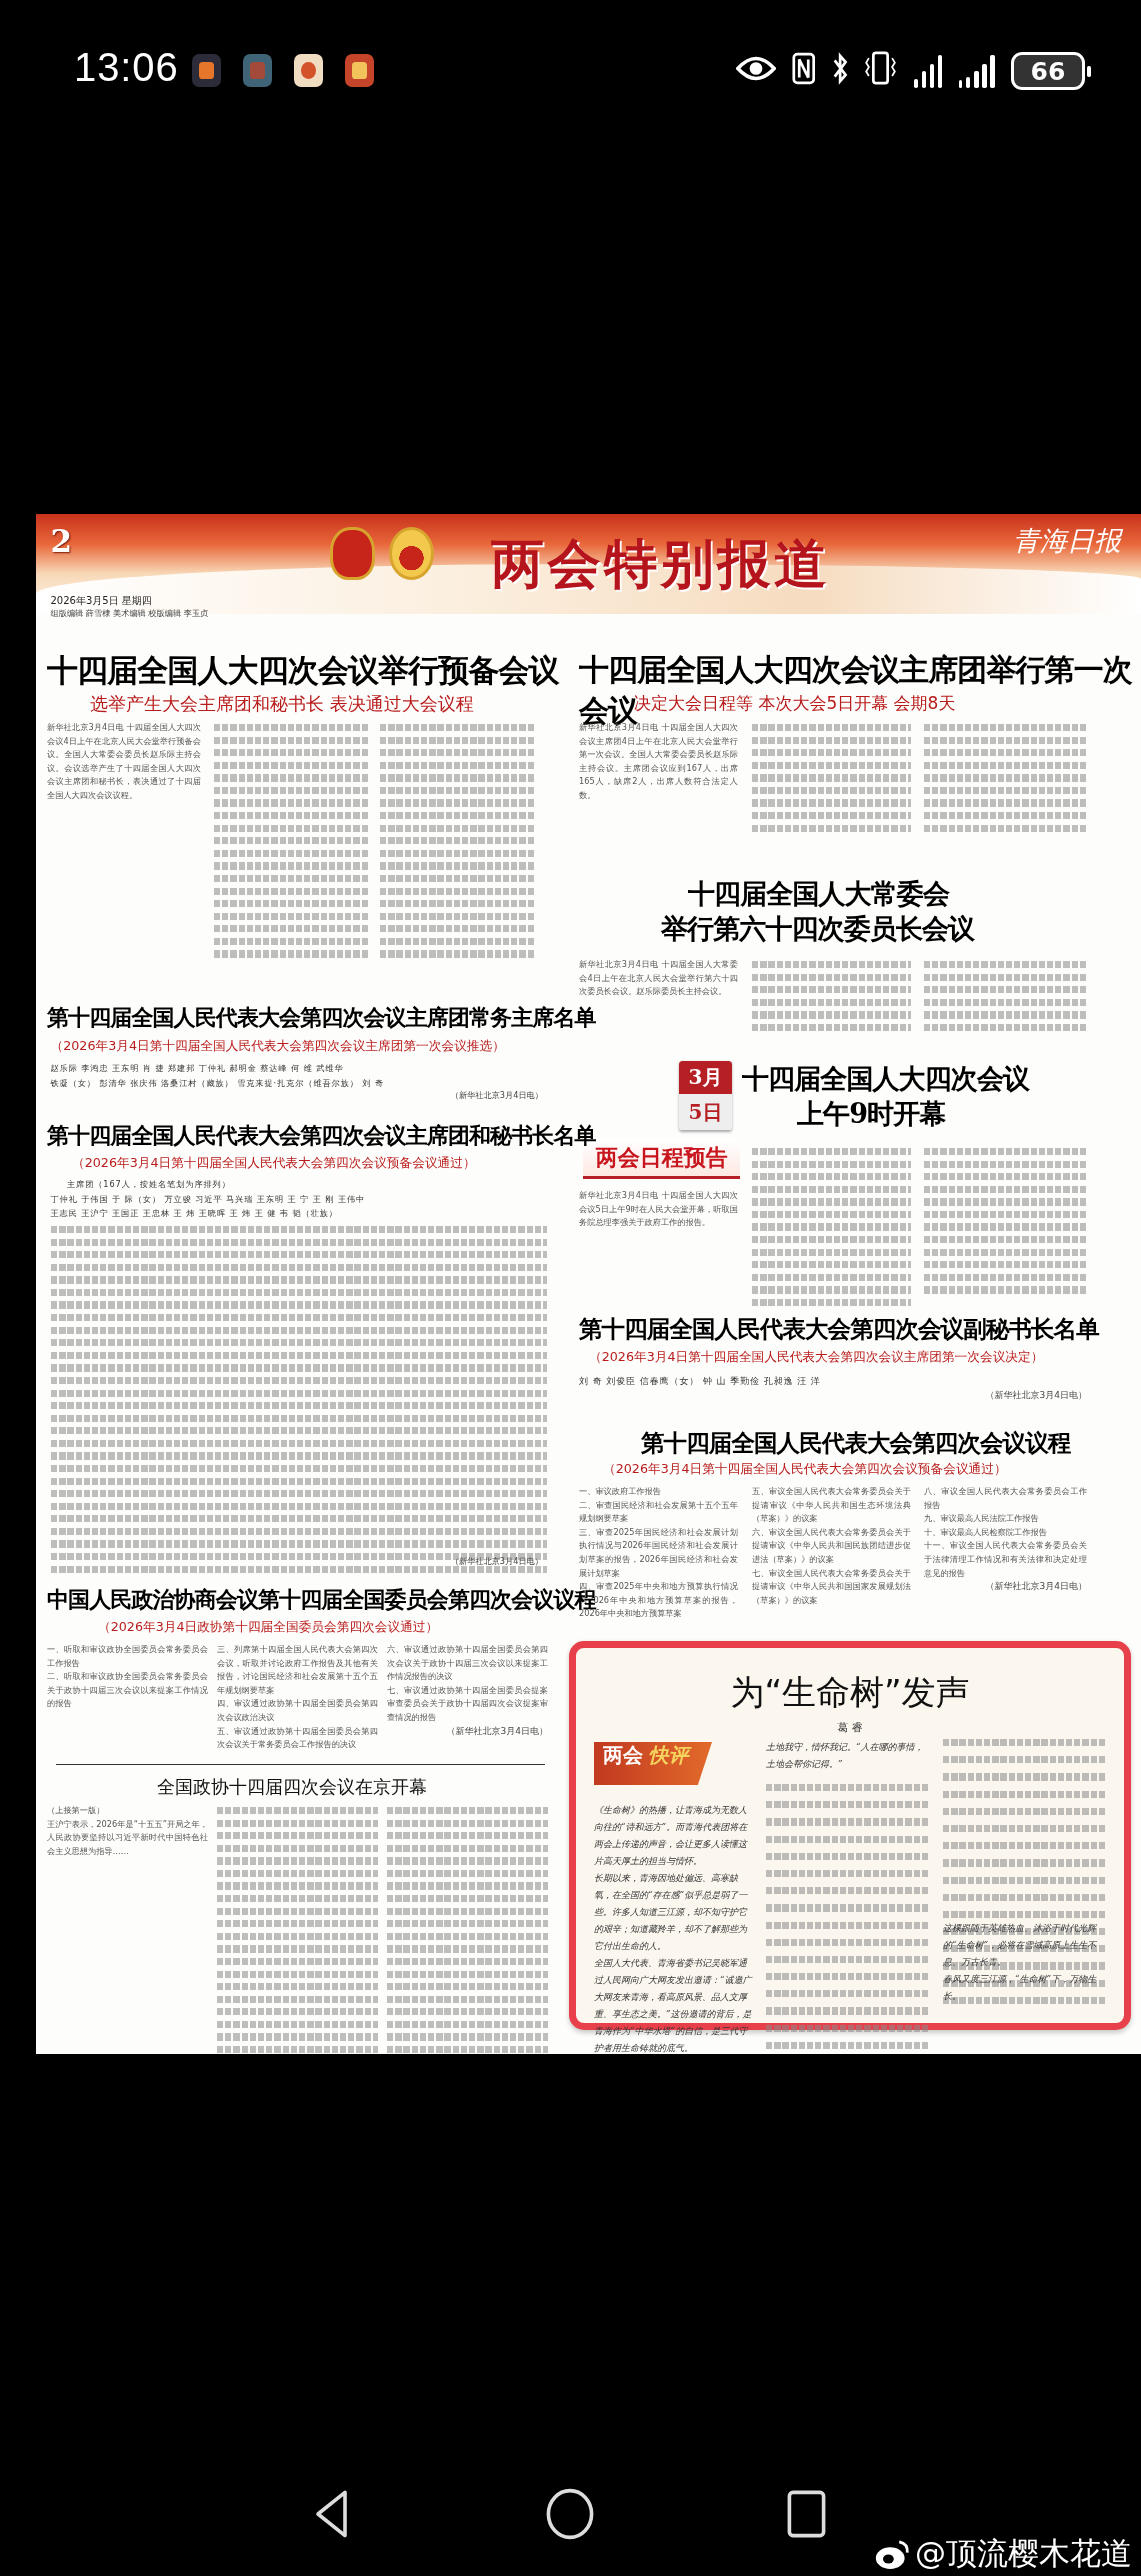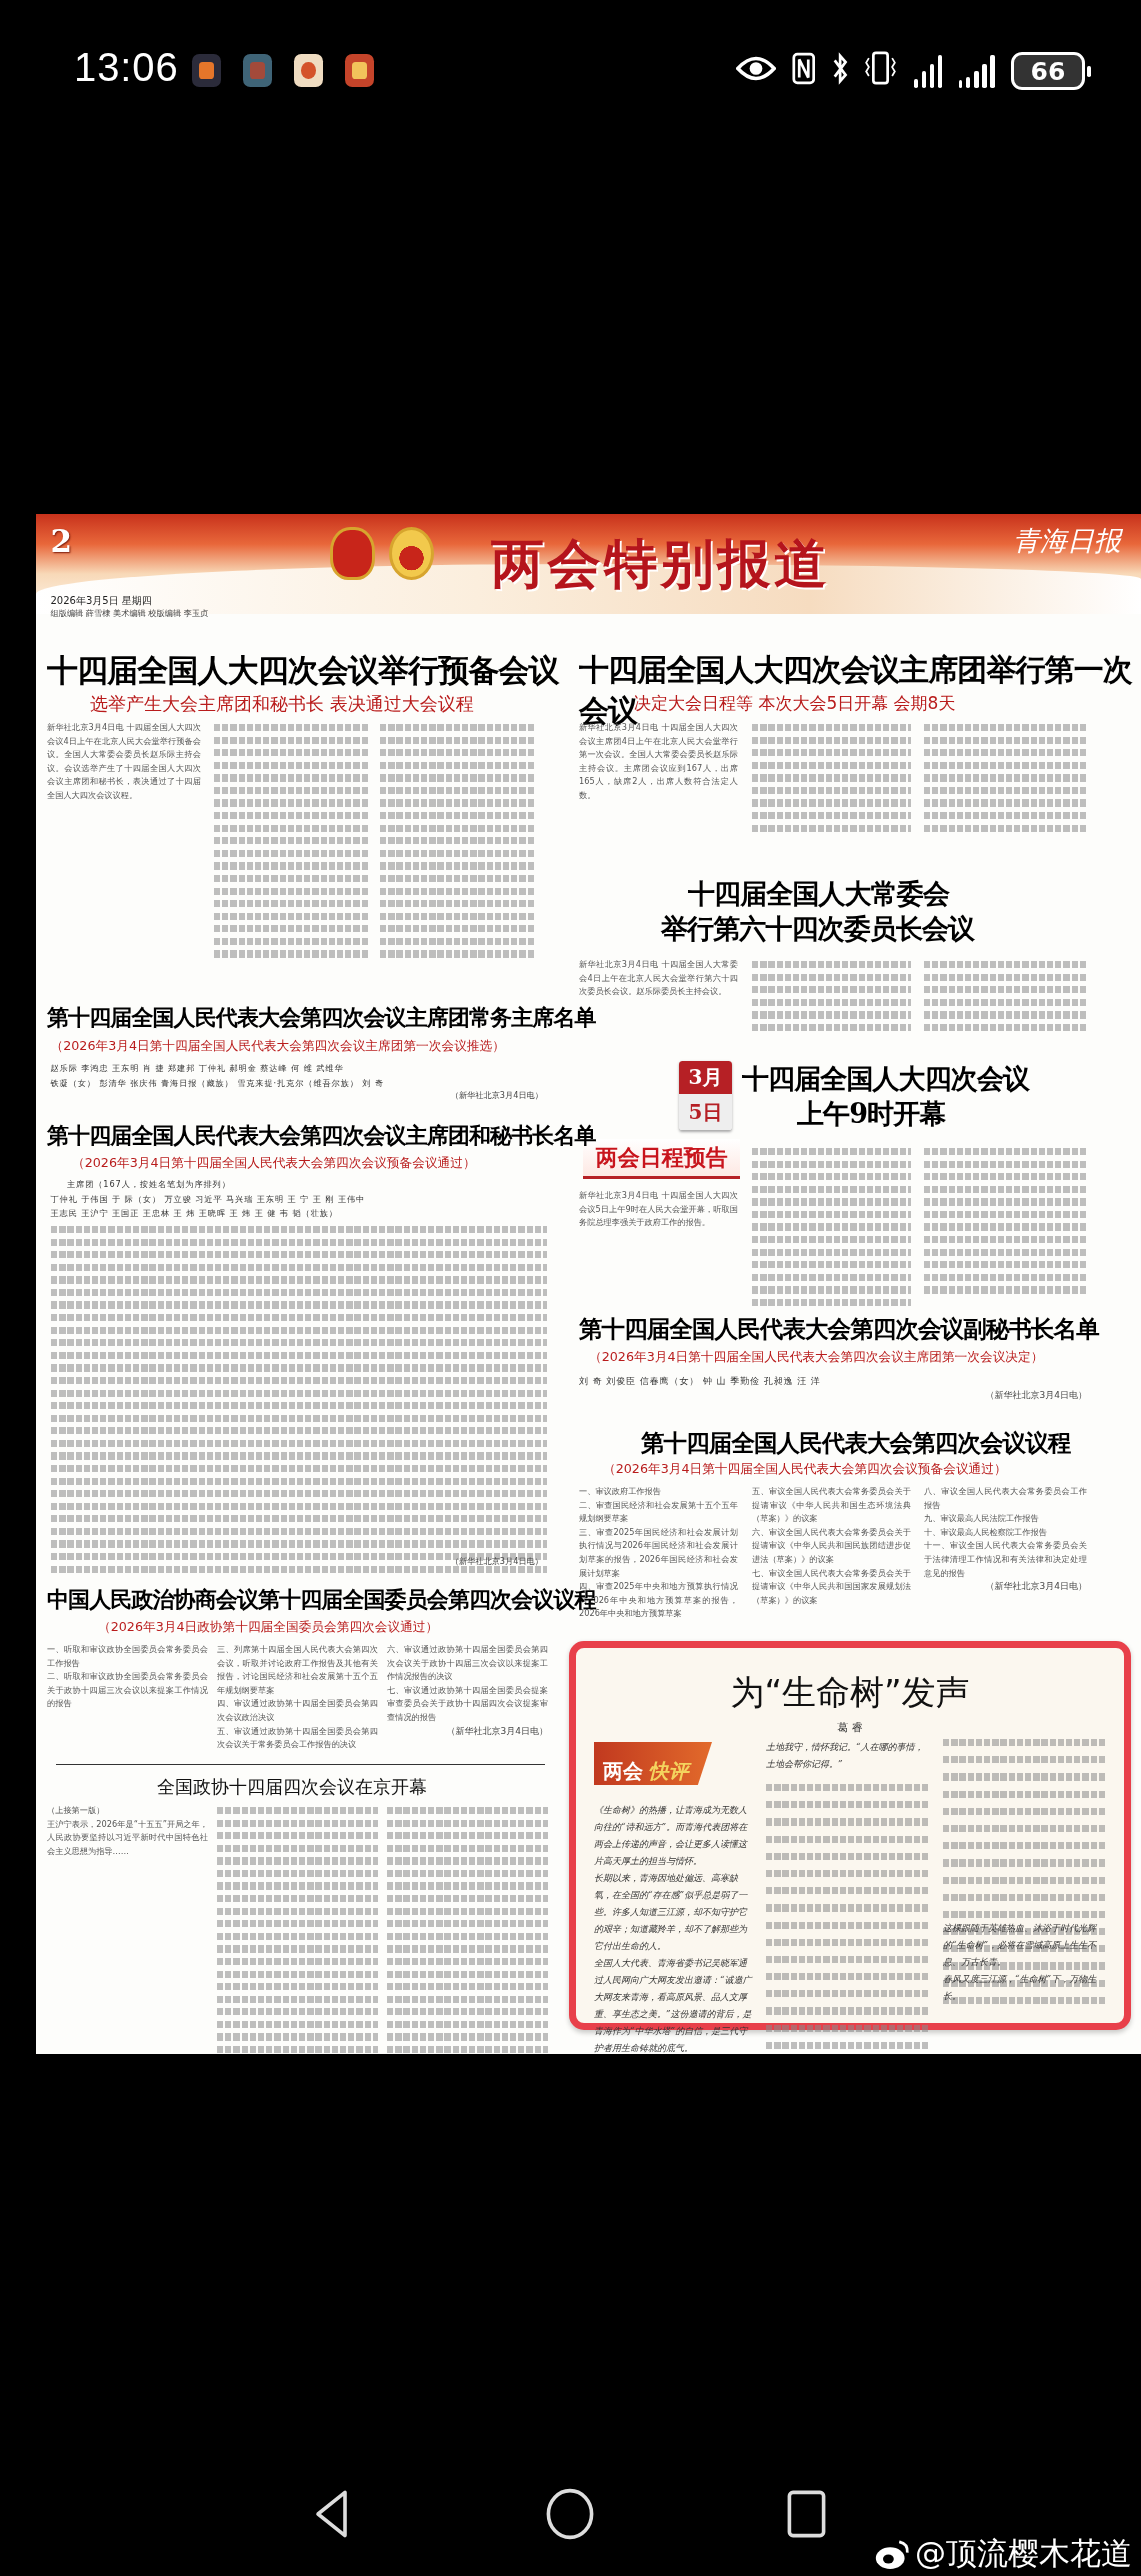--- a/index.html
+++ b/index.html
@@ -43,21 +43,21 @@
 
   .date-tag { position: absolute; width: 53px; height: 69px; border-radius: 3.6px; overflow: hidden; box-shadow: 0 1.8px 2.7px #aaa; }
   .date-tag .m { height: 33px; background: #b62025; color: #fff; font-size: 20px; text-align: center; font-family: "DejaVu Serif", serif; font-weight: bold; line-height: 33px; }
   .date-tag .d { height: 36px; background: #eee; color: #b62025; font-size: 20px; text-align: center; font-family: "DejaVu Serif", serif; font-weight: bold; line-height: 36px; }
 
   .schedule-badge { position: absolute; padding: 3.6px 12.7px; background: linear-gradient(180deg,#fff 0%,#fde8e3 100%); border-bottom: 3.6px solid #b62025; color: #c8141c; font-weight: bold; font-size: 22px; font-family: "DejaVu Sans", sans-serif; }
 
   .comment-box { position: absolute; border: 7.2px solid #e8404a; border-radius: 15px; background: #fbf7ef; box-shadow: 0 2.7px 5.4px rgba(0,0,0,.2); }
   .comment-title { position: absolute; left: 0; right: 0; text-align: center; font-size: 34px; font-family: "DejaVu Sans", sans-serif; color: #111; }
   .comment-author { position: absolute; left: 0; right: 0; text-align: center; font-size: 11px; color: #333; }
-  .comment-logo { position: absolute; width: 118px; height: 43px; background: linear-gradient(90deg,#c1391f,#e26a2b); color: #fff; font-size: 20px; font-weight: bold; display: flex; align-items: flex-end; padding-left: 9px; gap: 5.4px; clip-path: polygon(0 0, 100% 0, 88% 100%, 0 100%); }
+  .comment-logo { position: absolute; width: 118px; height: 43px; background: linear-gradient(90deg,#c1391f,#e26a2b); color: #fff; font-size: 20px; font-weight: bold; display: flex; align-items: flex-start; padding-left: 9px; gap: 5.4px; clip-path: polygon(0 0, 100% 0, 88% 100%, 0 100%); }
   .comment-logo .hand { color: #f4d35e; font-style: italic; font-family: "DejaVu Serif", serif; }
   .hand-text { font-family: "DejaVu Serif", serif; font-style: italic; font-size: 9px; line-height: 17px; color: #333; }
 
   
   .navbar { position: absolute; left: 0; top: 2482px; width: 1141px; height: 94px; }
   .nav-btn { position: absolute; top: 5.4px; width: 54px; height: 54px; display: flex; align-items: center; justify-content: center; }
   .watermark { position: absolute; right: 9px; top: 51px; color: #fff; font-size: 31px; font-family: "DejaVu Sans", sans-serif; display: flex; align-items: center; gap: 5.4px; }
 </style>
 </head>
 <body>
@@ -284,21 +284,21 @@
     <div>八、审议全国人民代表大会常务委员会工作报告</div>
     <div>九、审议最高人民法院工作报告</div>
     <div>十、审议最高人民检察院工作报告</div>
     <div>十一、审议全国人民代表大会常务委员会关于法律清理工作情况和有关法律和决定处理意见的报告</div>
     <div class="credit">（新华社北京3月4日电）</div>
   </div>
 
   <div class="abs h1" style="left:11px;top:489px;font-size:22px;">第十四届全国人民代表大会第四次会议主席团常务主席名单</div>
   <div class="abs sub" style="left:14.5px;top:524px;font-size:12.7px;">（2026年3月4日第十四届全国人民代表大会第四次会议主席团第一次会议推选）</div>
   <div class="abs names" style="left:14.5px;top:547px;font-size:8.2px;">赵乐际   李鸿忠   王东明   肖 捷   郑建邦   丁仲礼   郝明金   蔡达峰   何 维   武维华</div>
-  <div class="abs names" style="left:14.5px;top:562px;font-size:8.2px;">铁凝（女）  彭清华   张庆伟   青海日报（藏族）   雪克来提·扎克尔（维吾尔族）   刘 奇</div>
+  <div class="abs names" style="left:14.5px;top:562px;font-size:8.2px;">铁凝（女）  彭清华   张庆伟   洛桑江村（藏族）   雪克来提·扎克尔（维吾尔族）   刘 奇</div>
   <div class="abs credit" style="left:353px;top:576px;width:154px;font-size:8.2px;">（新华社北京3月4日电）</div>
 
   <div class="abs h1" style="left:11px;top:607px;font-size:22px;">第十四届全国人民代表大会第四次会议主席团和秘书长名单</div>
   <div class="abs sub" style="left:36px;top:641px;font-size:12.7px;">（2026年3月4日第十四届全国人民代表大会第四次会议预备会议通过）</div>
   <div class="abs names" style="left:31px;top:663px;font-size:8.2px;">主席团（167人，按姓名笔划为序排列）</div>
   <div class="abs names" style="left:14.5px;top:678px;font-size:8.2px;">丁仲礼   于伟国   于 际（女）   万立骏   习近平   马兴瑞   王东明   王 宁   王 刚   王伟中</div>
   <div class="abs names" style="left:14.5px;top:692px;font-size:8.2px;">王志民   王沪宁   王国正       王忠林   王 炜   王晓晖   王 炜   王 健   韦 韬（壮族）</div>
   <div class="abs fake-lines" style="left:14.5px;top:712px;width:496px;">
       <span></span>
       <span></span>

